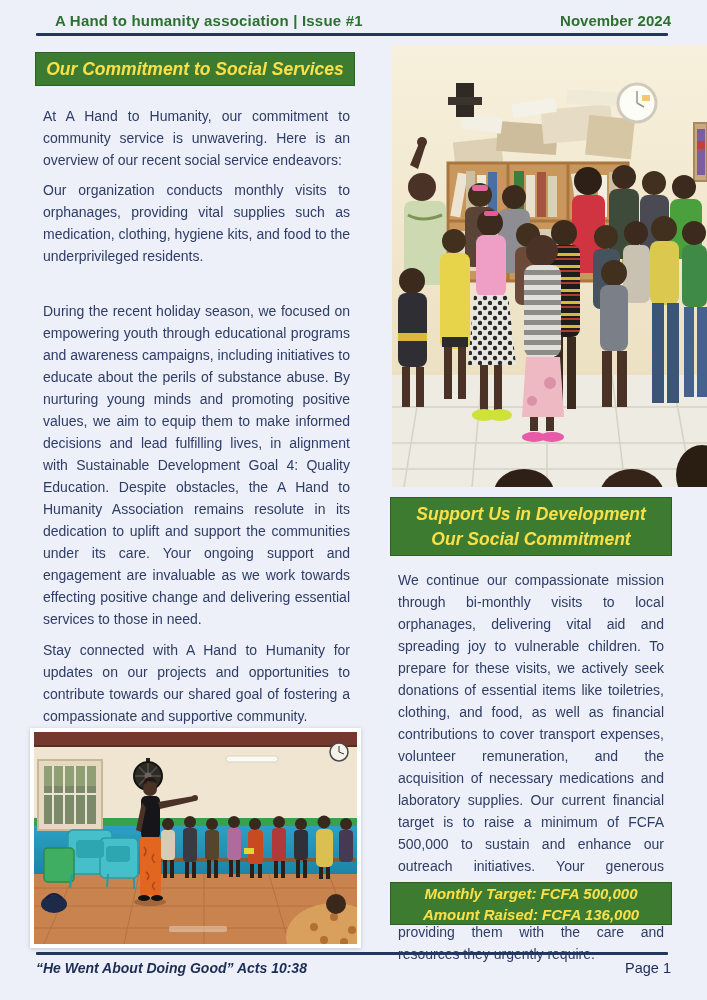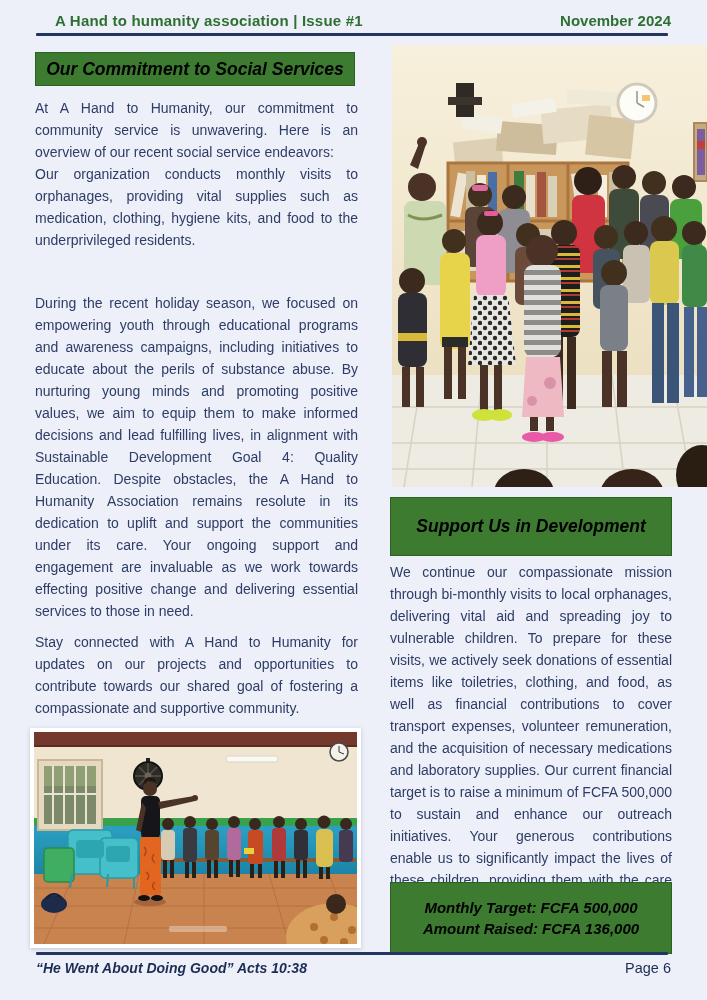--- a/index.html
+++ b/index.html
@@ -11,29 +11,29 @@
   .hdr-title{position:absolute;left:44px;top:12px;font-size:15px;font-weight:bold;color:#2e7032;letter-spacing:.2px;margin-left:11px;}
   .hdr-date{position:absolute;right:36px;top:12px;font-size:15px;font-weight:bold;color:#2e7032;}
   .rule{position:absolute;left:36px;width:632px;height:3px;background:#23365f;border-radius:1px;}
   .rule-top{top:33px;}
   .rule-bottom{top:952px;}
   .ftr-quote{position:absolute;left:36px;top:960px;font-size:14px;font-weight:bold;font-style:italic;color:#1b2c55;}
   .ftr-page{position:absolute;right:36px;top:960px;font-size:14.5px;color:#1b2c55;}
   
   .banner{
     position:absolute;background:#3d7b31;border:1px solid #2d6124;box-sizing:border-box;
-    color:#000000;font-weight:bold;font-style:italic;text-align:center;
+    color:#fde047;font-weight:bold;font-style:italic;text-align:center;
     display:flex;flex-direction:column;justify-content:center;
   }
   .banner1{left:35px;top:52px;width:320px;height:34px;font-size:17.5px;}
   .banner2{left:390px;top:497px;width:282px;height:59px;font-size:17.5px;line-height:25px;}
-  .banner3{left:390px;top:882px;width:282px;height:72px;font-size:15px;line-height:21px;}
+  .banner3{left:390px;top:882px;width:282px;height:43px;font-size:15px;line-height:21px;}
   
   .btxt{position:absolute;color:#2e3c66;font-size:14px;line-height:22px;text-align:justify;}
-  .btxt p{margin:0;}
+  .btxt p{margin:8px;}
   .lcol{left:35px;width:323px;}
   .rcol{left:390px;width:282px;}
   .p1{top:97px;}
   .p2{top:292px;}
   .p3{top:631px;}
   .rbody{top:561px;}
   
   .photo-tr{position:absolute;left:392px;top:45px;width:315px;height:442px;}
   .photo-frame{
     position:absolute;left:30px;top:728px;width:323px;height:212px;background:#ffffff;
@@ -395,28 +395,29 @@
 
         <ellipse cx="132" cy="448" rx="30" ry="24" fill="#2e2016"></ellipse>
         <ellipse cx="240" cy="450" rx="32" ry="26" fill="#352417"></ellipse>
         <ellipse cx="310" cy="430" rx="26" ry="30" fill="#2a1d12"></ellipse>
       </g>
     </svg>
   </div>
 
   <div class="banner banner2">
     <span>Support Us in Development</span>
+    <span>Our Social Commitment</span>
   </div>
 
   <div class="btxt rcol rbody">
     <p>We continue our compassionate mission through bi-monthly visits to local orphanages, delivering vital aid and spreading joy to vulnerable children. To prepare for these visits, we actively seek donations of essential items like toiletries, clothing, and food, as well as financial contributions to cover transport expenses, volunteer remuneration, and the acquisition of necessary medications and laboratory supplies. Our current financial target is to raise a minimum of FCFA 500,000 to sustain and enhance our outreach initiatives. Your generous contributions enable us to significantly impact the lives of these children, providing them with the care and resources they urgently require.</p>
   </div>
 
   <div class="banner banner3">
     <span>Monthly Target: FCFA 500,000</span>
     <span>Amount Raised: FCFA 136,000</span>
   </div>
 
   <div class="rule rule-bottom"></div>
   <div class="ftr-quote">“He Went About Doing Good” Acts 10:38</div>
-  <div class="ftr-page">Page 6</div>
+  <div class="ftr-page">Page 1</div>
 
 </div>
 
 </body></html>

